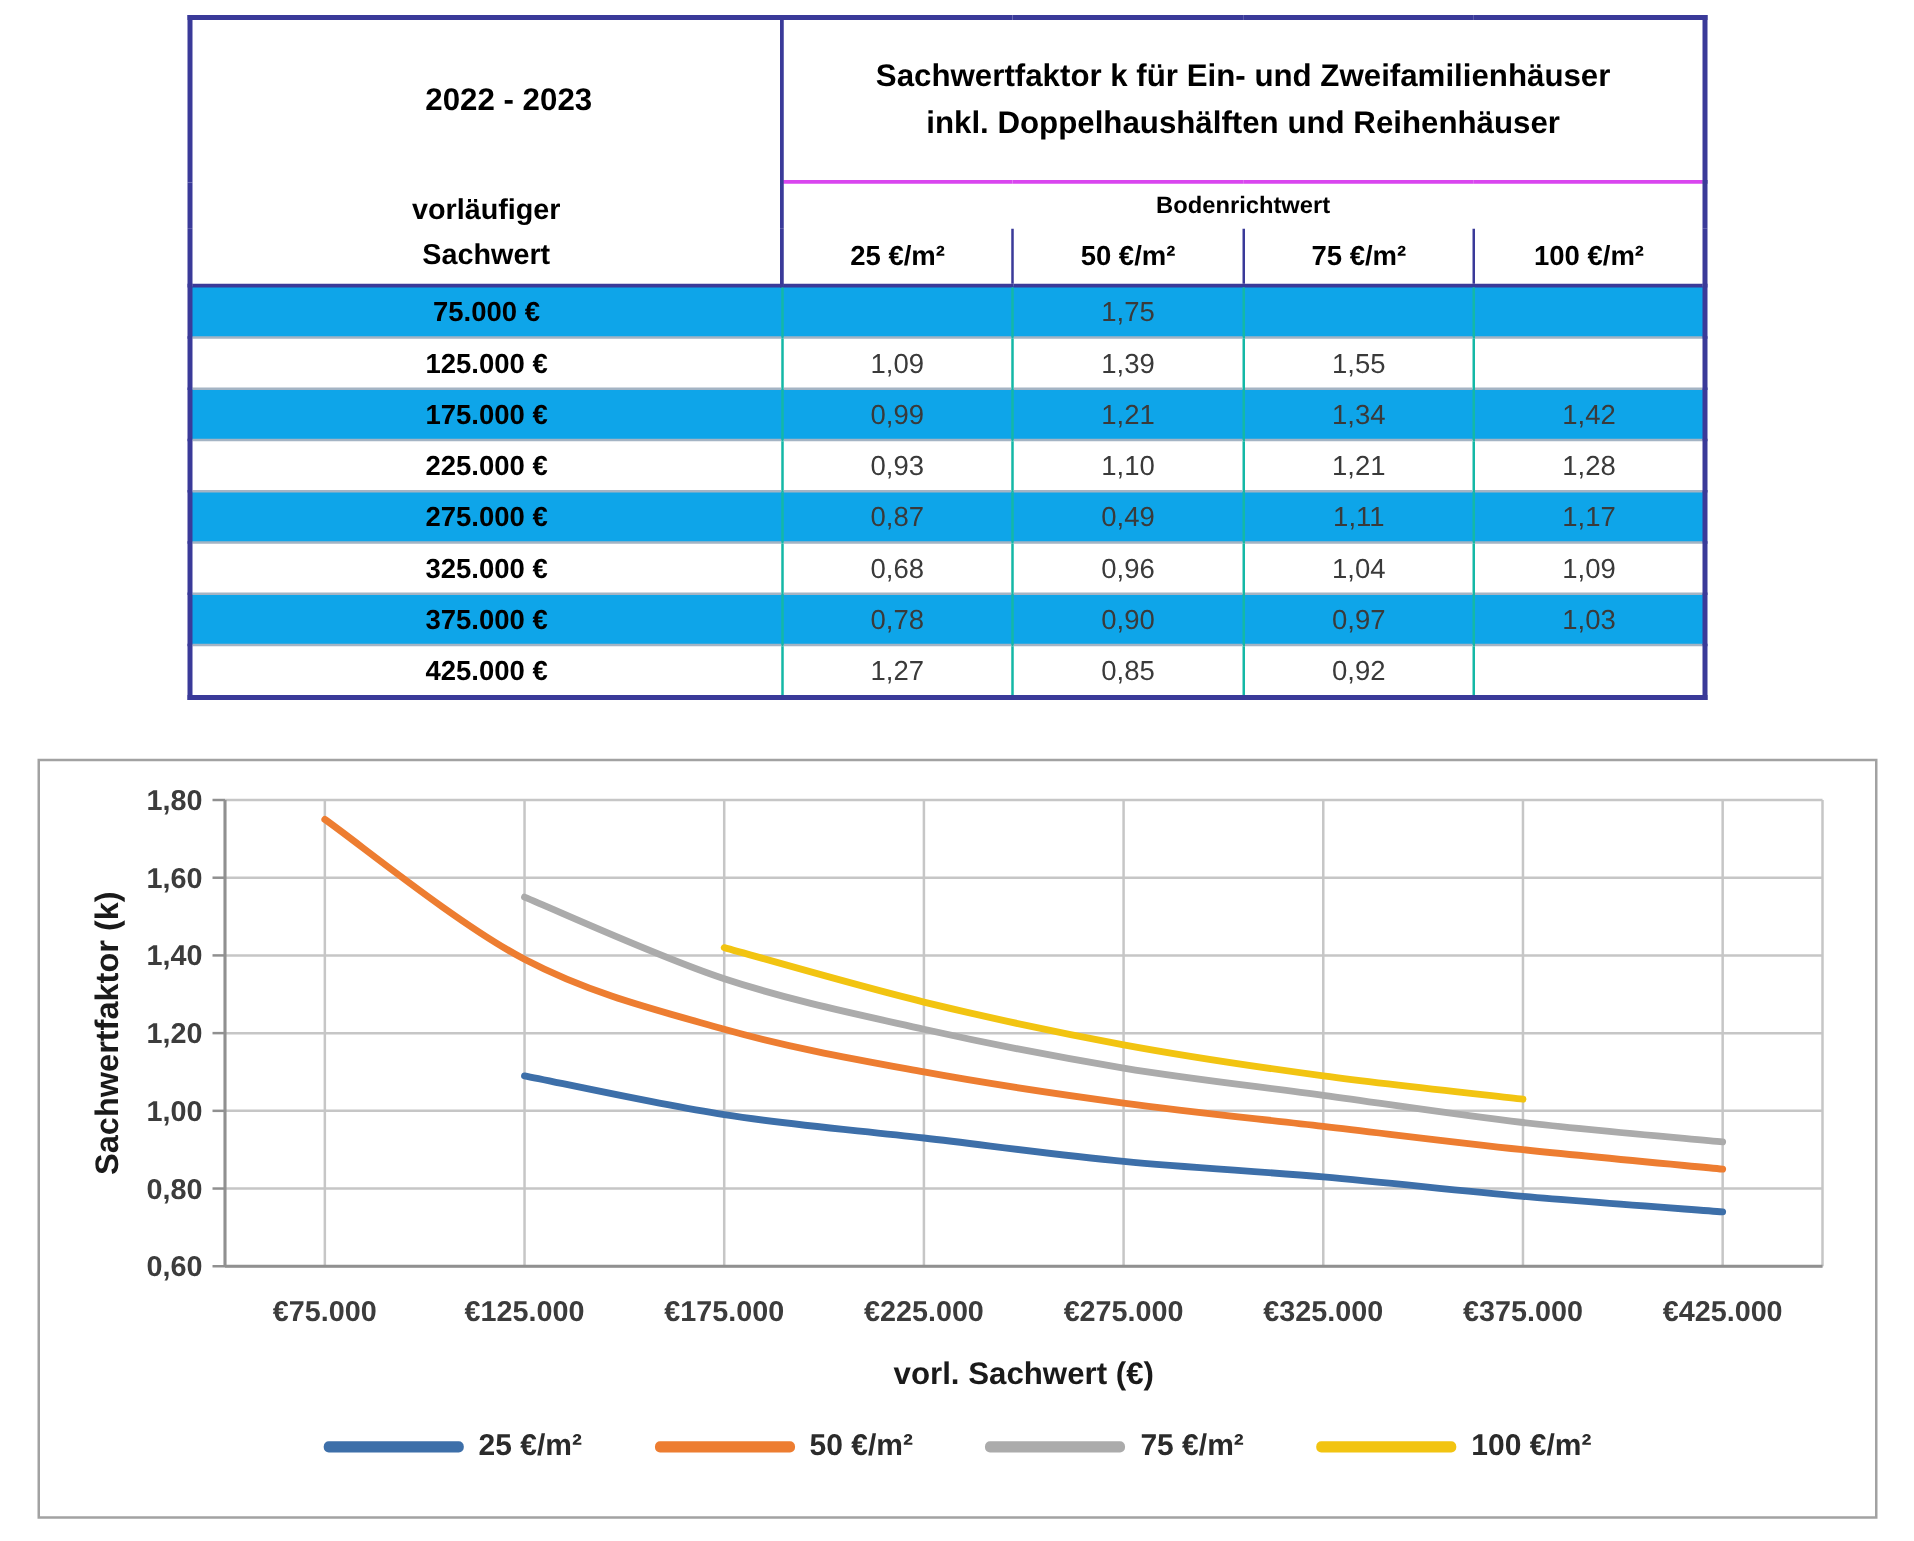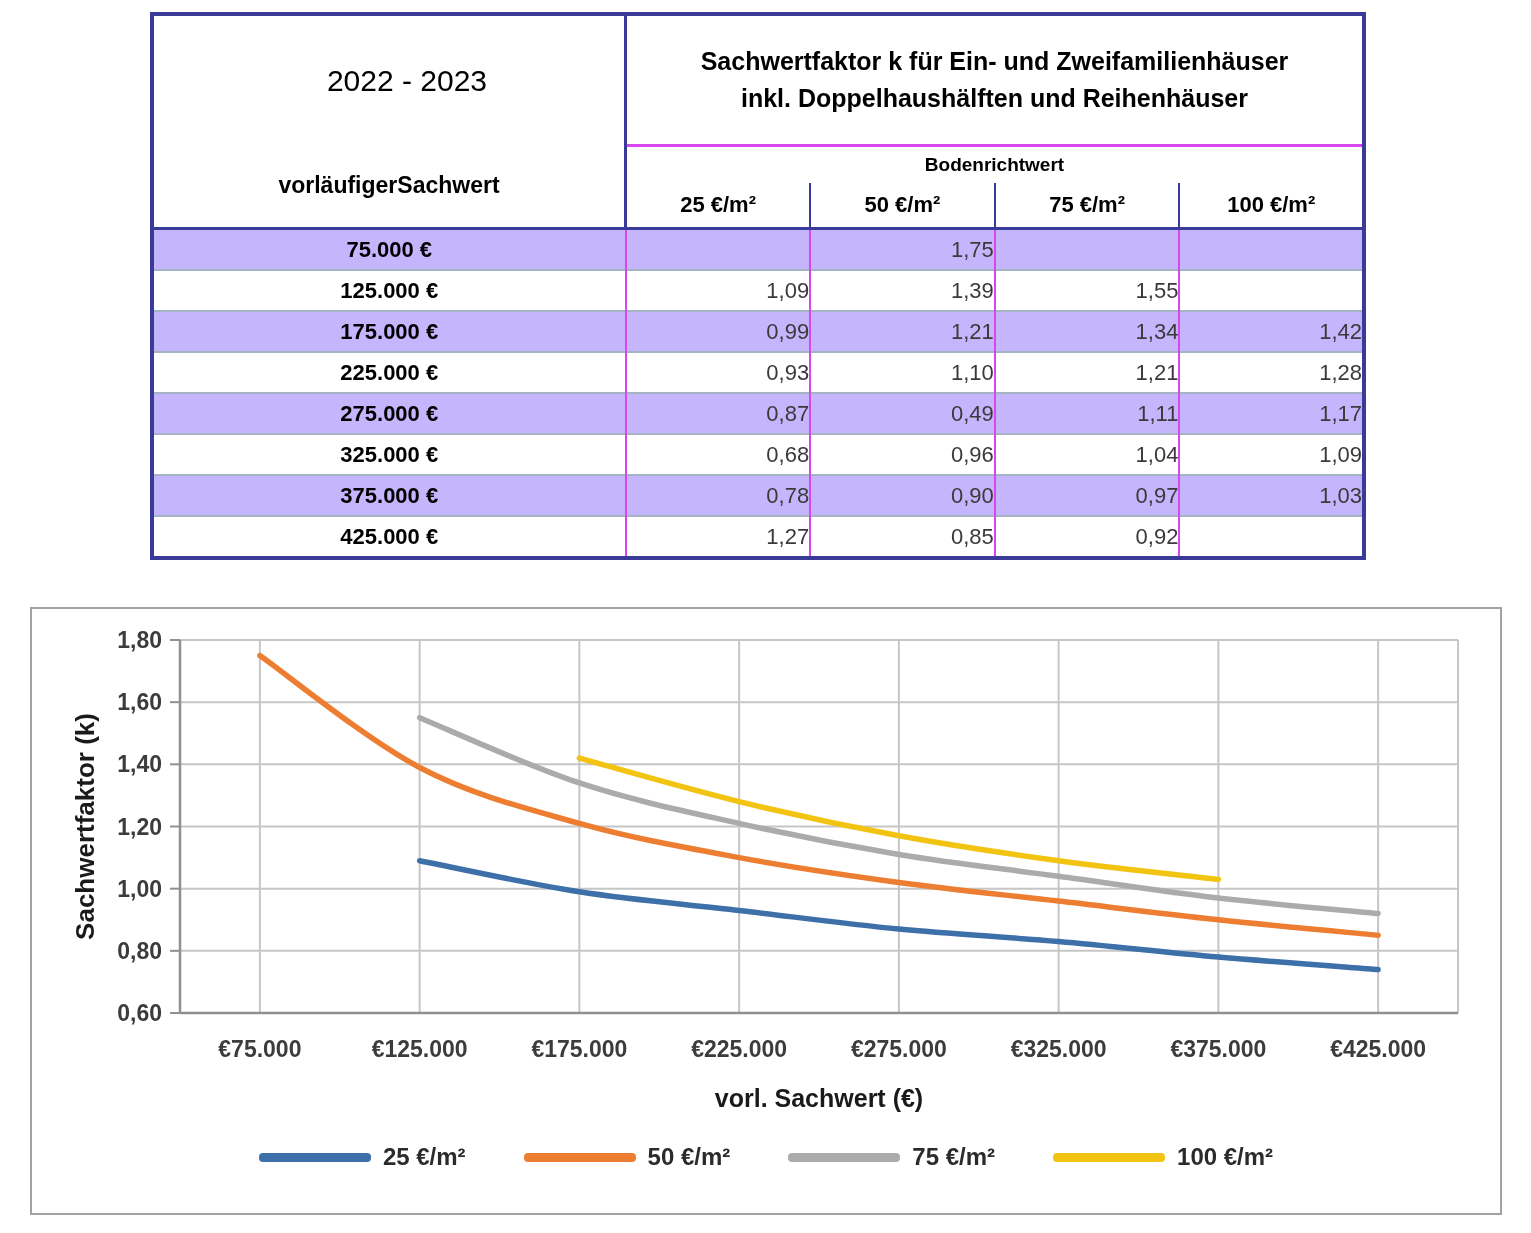--- a/index.html
+++ b/index.html
@@ -6,34 +6,34 @@
   .page{position:relative;width:1531px;height:1233px;background:#ffffff;overflow:hidden;
         font-family:"Liberation Sans","DejaVu Sans",sans-serif;}
 
   
   table.ktable{position:absolute;left:150px;top:12px;width:1216px;border-collapse:collapse;
                table-layout:fixed;border:4px solid #3a3a99;}
   table.ktable td{padding:0;margin:0;vertical-align:middle;text-align:center;color:#000;}
   td.c-left{width:470px;border-right:3px solid #3a3a99;}
   .leftcell-inner{display:flex;flex-direction:column;height:100%;}
   .period{height:128px;display:flex;align-items:center;justify-content:center;
-          font-size:30px;font-weight:normal;margin-left:36px;}
-  .rowhead{height:82px;display:flex;flex-direction:row;align-items:center;justify-content:center;
+          font-size:25px;font-weight:bold;margin-left:36px;}
+  .rowhead{height:82px;display:flex;flex-direction:column;align-items:center;justify-content:center;
            font-size:23px;font-weight:bold;line-height:1.55;}
   td.c-title{height:128px;border-bottom:3px solid #d946ef;font-size:25px;font-weight:bold;line-height:1.5;}
   tr.r-group td{height:36px;font-size:19px;font-weight:bold;}
   tr.r-units td{height:44px;font-size:22px;font-weight:bold;}
   tr.r-units td + td{border-left:2px solid #3a3a99;}
   tr.r-group td, tr.r-units td{background:#ffffff;}
   #table-head tr:last-child td, td.c-left{border-bottom:3px solid #3a3a99;}
   #table-body td{height:39px;font-size:22px;}
   #table-body td.lbl{font-weight:bold;font-size:22px;}
-  #table-body td.val{color:#3a3a3a;border-left:2px solid #d946ef;text-align:right;}
+  #table-body td.val{color:#3a3a3a;border-left:2px solid #14b8a6;}
   #table-body tr:not(:first-child) td{border-top:2px solid #a4b4c4;}
-  #table-body tr.stripe{background:#c4b5fd;}
+  #table-body tr.stripe{background:#0ea5e9;}
 
   
   .chartbox{position:absolute;left:30px;top:607px;width:1472px;height:608px;
             border:2px solid #a2a2a2;background:#ffffff;box-sizing:border-box;}
   .chartbox svg{position:absolute;left:0;top:0;}
   svg text{font-family:"Liberation Sans","DejaVu Sans",sans-serif;}
   .legend{position:absolute;left:0;right:0;top:534px;display:flex;justify-content:center;
           align-items:center;gap:58px;}
   .legend-item{display:flex;align-items:center;gap:12px;font-size:24px;font-weight:bold;color:#2b2b2b;}
   .legend-swatch{display:inline-block;width:112px;height:9px;border-radius:4px;}

